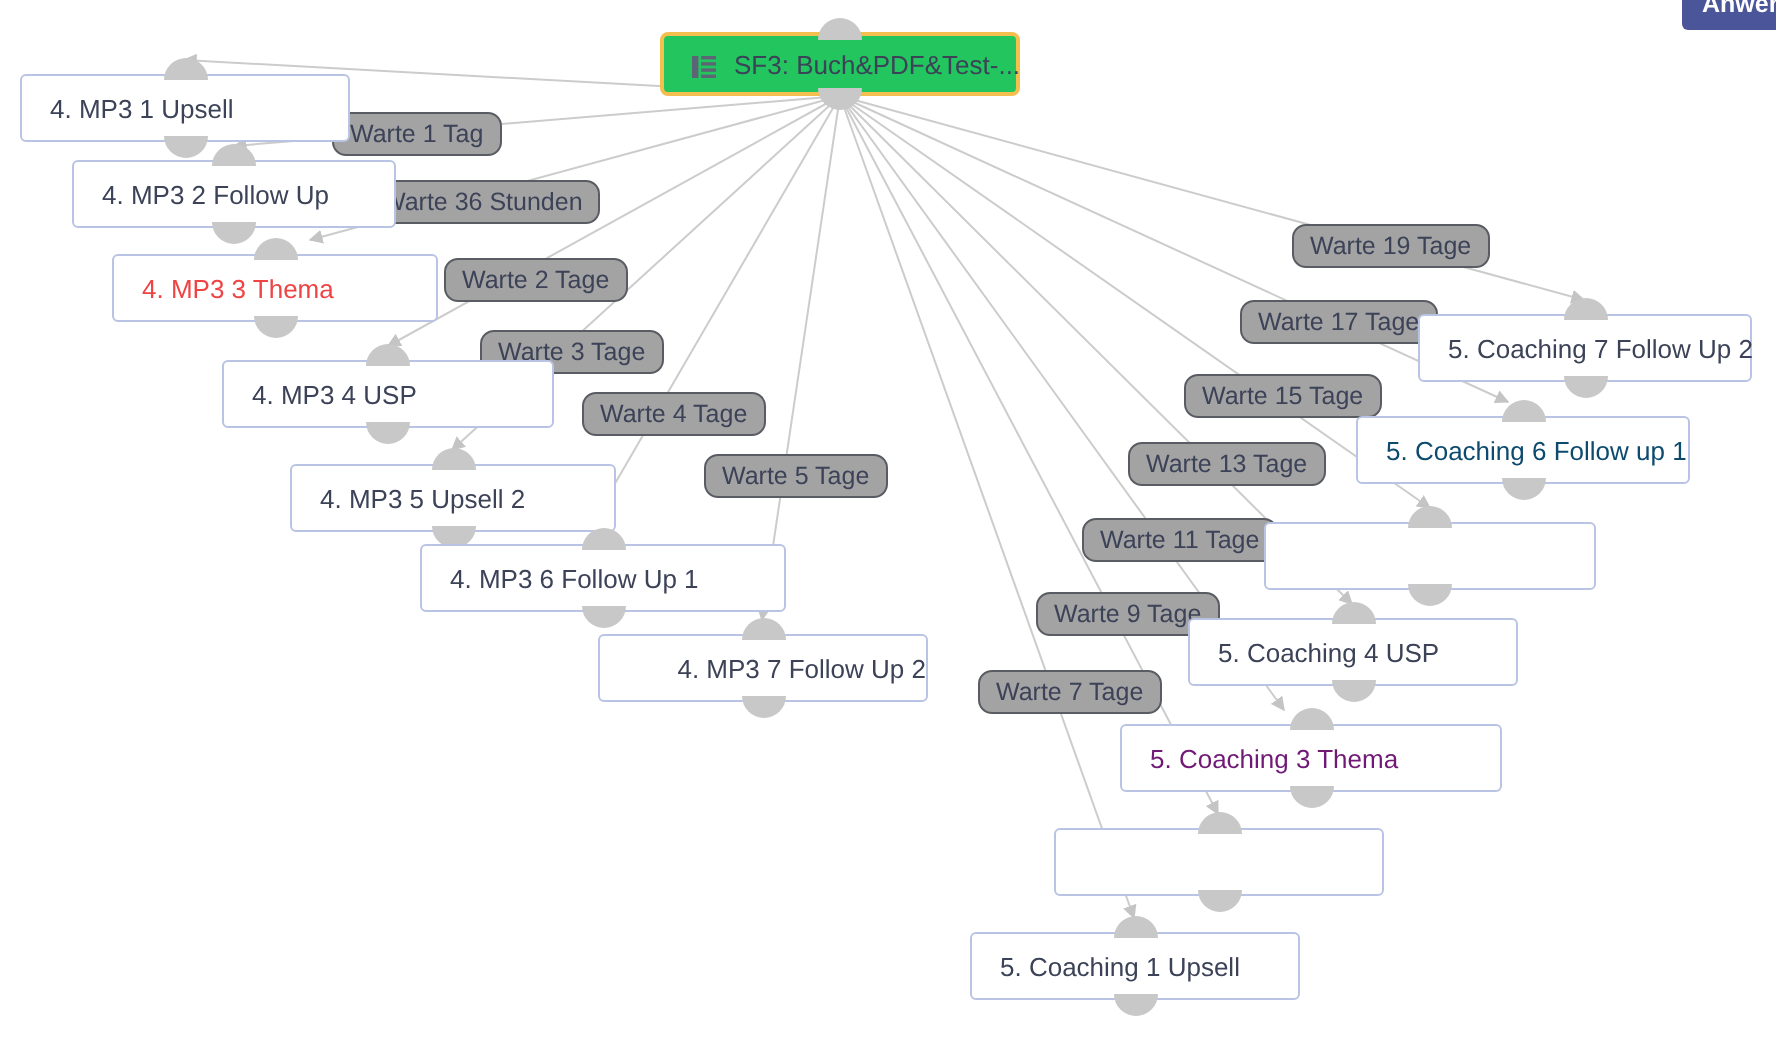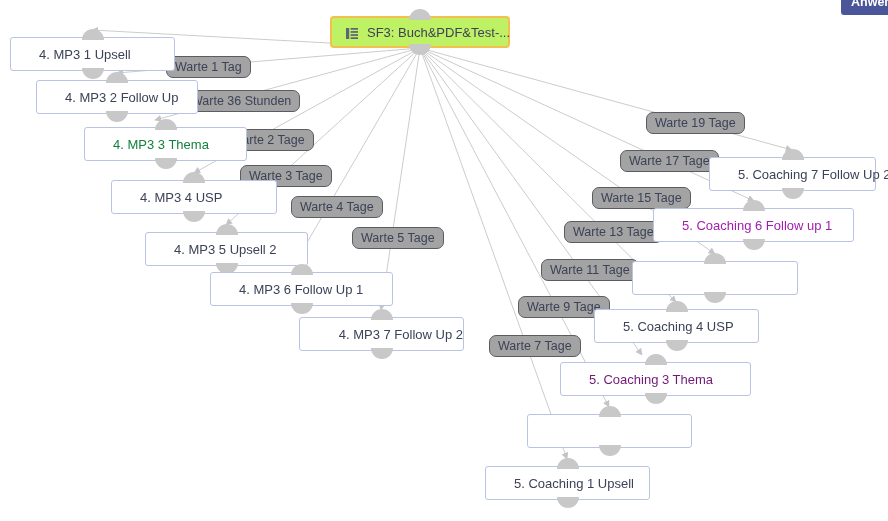--- a/index.html
+++ b/index.html
@@ -43,21 +43,21 @@
   .node {
     position: absolute;
     z-index: 3;
     box-sizing: border-box;
     background: #ffffff;
     border: 1px solid #b9c3e4;
     border-radius: 3px;
     height: 34px;
     display: flex;
     align-items: center;
-    padding-left: 28px;
+    padding-left: 14px;
     font-size: 13px;
     color: #3c4257;
     white-space: nowrap;
   }
   .node .label { pointer-events: none; }
   .handle {
     position: absolute;
     left: 50%;
     width: 22px;
     height: 11px;
@@ -71,21 +71,21 @@
   }
   .handle.bottom {
     bottom: -9px;
     border-radius: 0 0 11px 11px;
   }
   
   .root-node {
     position: absolute;
     z-index: 4;
     box-sizing: border-box;
-    background: #bef264;
+    background: #22c55e;
     border: 2px solid #f5bf4f;
     border-radius: 4px;
     height: 32px;
     display: flex;
     align-items: center;
     padding: 0 14px;
     font-size: 13px;
     color: #3c4257;
     white-space: nowrap;
   }
@@ -166,21 +166,21 @@
       <div class="node" style="left: 10px; top: 37px; width: 165px; border-color: rgb(185, 195, 228); color: rgb(60, 66, 87);">
         <span class="handle top" style="background: rgb(200, 200, 200);"></span>
         <span class="label">4. MP3 1 Upsell</span>
         <span class="handle bottom" style="background: rgb(200, 200, 200);"></span>
       </div>
       <div class="node" style="left: 36px; top: 80px; width: 162px; border-color: rgb(185, 195, 228); color: rgb(60, 66, 87);">
         <span class="handle top" style="background: rgb(200, 200, 200);"></span>
         <span class="label">4. MP3 2 Follow Up</span>
         <span class="handle bottom" style="background: rgb(200, 200, 200);"></span>
       </div>
-      <div class="node" style="left: 84px; top: 127px; width: 163px; border-color: rgb(185, 195, 228); color: #15803d;">
+      <div class="node" style="left: 56px; top: 127px; width: 163px; border-color: rgb(185, 195, 228); color: #ef4444;">
         <span class="handle top" style="background: rgb(200, 200, 200);"></span>
         <span class="label">4. MP3 3 Thema</span>
         <span class="handle bottom" style="background: rgb(200, 200, 200);"></span>
       </div>
       <div class="node" style="left: 111px; top: 180px; width: 166px; border-color: rgb(185, 195, 228); color: rgb(60, 66, 87);">
         <span class="handle top" style="background: rgb(200, 200, 200);"></span>
         <span class="label">4. MP3 4 USP</span>
         <span class="handle bottom" style="background: rgb(200, 200, 200);"></span>
       </div>
       <div class="node" style="left: 145px; top: 232px; width: 163px; border-color: rgb(185, 195, 228); color: rgb(60, 66, 87);">
@@ -196,21 +196,21 @@
       <div class="node" style="left: 299px; top: 317px; width: 165px; border-color: rgb(185, 195, 228); color: rgb(60, 66, 87); justify-content: flex-end;">
         <span class="handle top" style="background: rgb(200, 200, 200);"></span>
         <span class="label">4. MP3 7 Follow Up 2</span>
         <span class="handle bottom" style="background: rgb(200, 200, 200);"></span>
       </div>
       <div class="node" style="left: 709px; top: 157px; width: 167px; border-color: rgb(185, 195, 228); color: rgb(60, 66, 87);">
         <span class="handle top" style="background: rgb(200, 200, 200);"></span>
         <span class="label">5. Coaching 7 Follow Up 2</span>
         <span class="handle bottom" style="background: rgb(200, 200, 200);"></span>
       </div>
-      <div class="node" style="left: 653px; top: 208px; width: 201px; border-color: rgb(185, 195, 228); color: #a21caf;">
+      <div class="node" style="left: 678px; top: 208px; width: 167px; border-color: rgb(185, 195, 228); color: #0c4a6e;">
         <span class="handle top" style="background: rgb(200, 200, 200);"></span>
         <span class="label">5. Coaching 6 Follow up 1</span>
         <span class="handle bottom" style="background: rgb(200, 200, 200);"></span>
       </div>
       <div class="node" style="left: 632px; top: 261px; width: 166px; border-color: rgb(185, 195, 228); color: rgb(60, 66, 87);">
         <span class="handle top" style="background: rgb(200, 200, 200);"></span>
         <span class="handle bottom" style="background: rgb(200, 200, 200);"></span>
       </div>
       <div class="node" style="left: 594px; top: 309px; width: 165px; border-color: rgb(185, 195, 228); color: rgb(60, 66, 87);">
         <span class="handle top" style="background: rgb(200, 200, 200);"></span>

